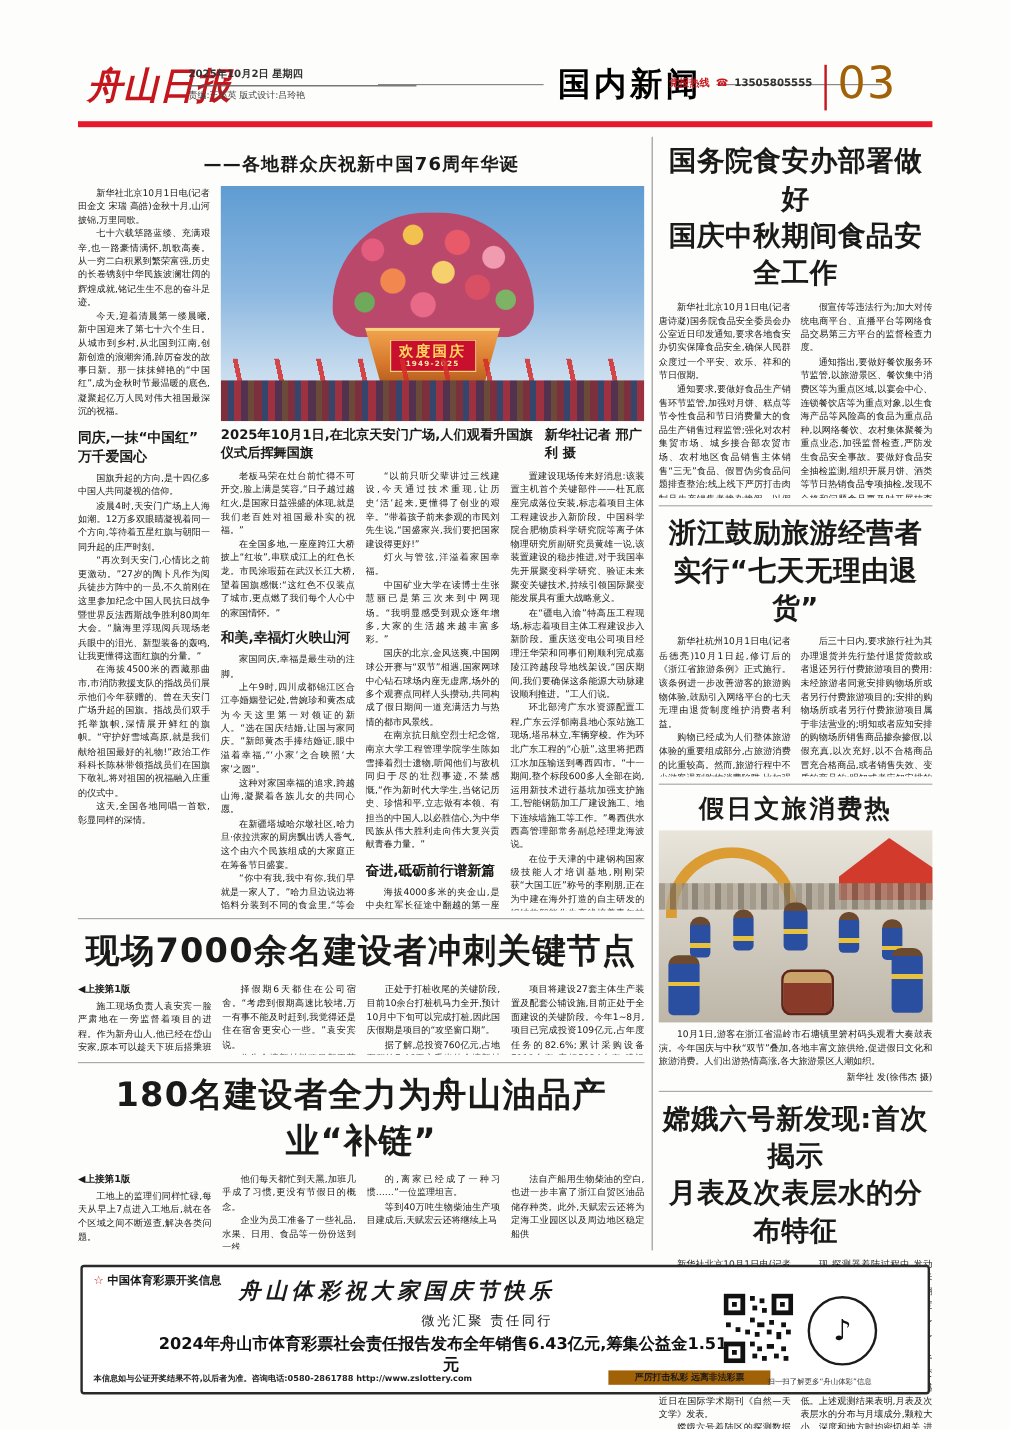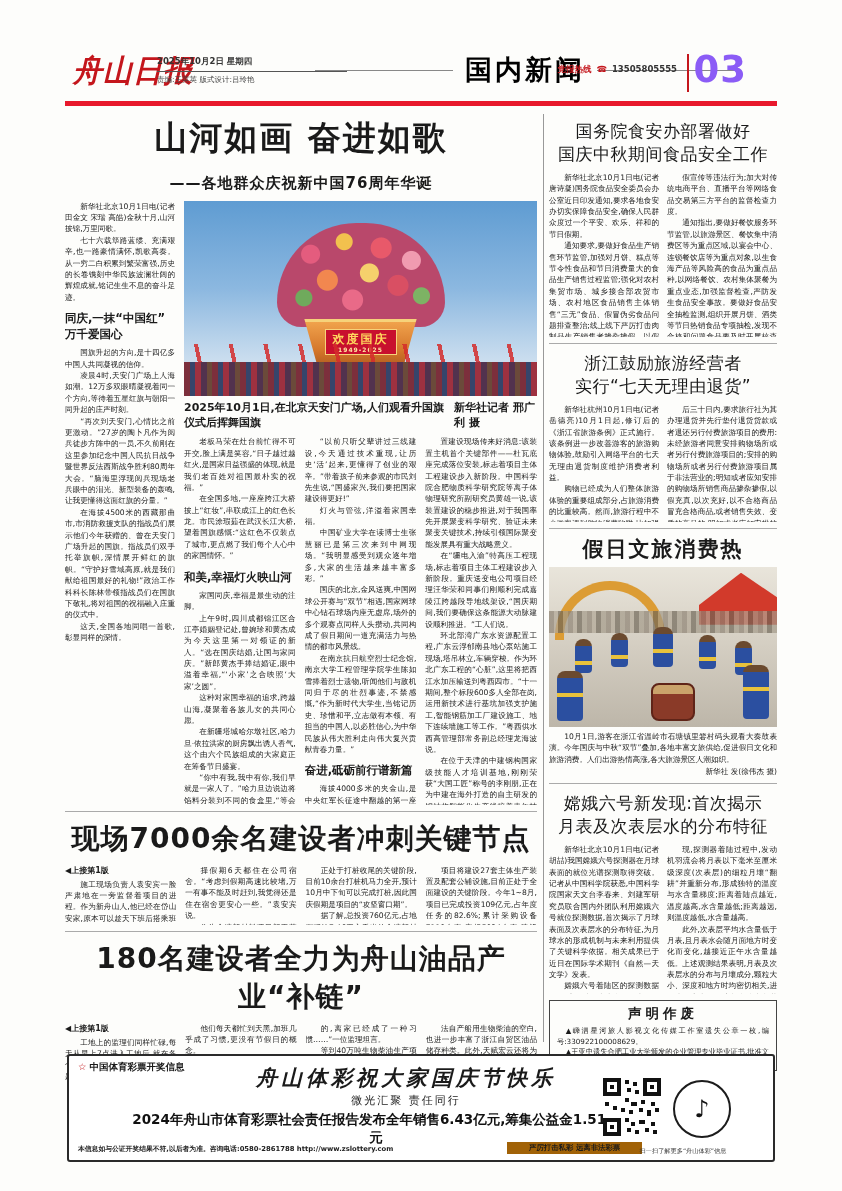--- a/index.html
+++ b/index.html
@@ -13,21 +13,21 @@
   .mast-date{font-size:8.5px;font-weight:bold;color:#333;}
   .mast-meta-rule{border-top:1px solid #555;margin:3px 0 3px;}
   .mast-editors{font-size:7.5px;color:#444;}
   .section-wrap{position:absolute;left:250px;top:2px;width:420px;display:flex;align-items:center;}
   .hline{flex:1;border-top:1px solid #888;}
   .section-title{margin:0 12px;font-size:27px;font-weight:900;letter-spacing:3px;color:#000;white-space:nowrap;}
   .hotline{position:absolute;right:100px;top:14px;font-size:8.5px;color:#c4161c;font-weight:bold;white-space:nowrap;}
   .phone-icon{margin:0 2px;color:#c4161c;}
   .hotline-number{color:#333;}
   .pageno-divider{position:absolute;right:88px;top:4px;width:2px;height:38px;background:#c4161c;}
-  .pageno{position:absolute;right:30px;top:-2px;font-size:37px;font-weight:700;color:#8b5cf6;letter-spacing:1px;}
+  .pageno{position:absolute;right:30px;top:-2px;font-size:37px;font-weight:400;color:#a16207;letter-spacing:1px;}
   .red-rule{position:absolute;left:65px;top:101px;width:712px;height:5px;background:#e8192c;}
 
   
   .vdivider{position:absolute;left:543px;top:114px;width:1px;height:928px;background:#999;}
   .left-region{position:absolute;left:65px;top:112px;width:472px;}
   .right-region{position:absolute;left:549px;top:112px;width:228px;}
   .hdivider{border-top:1px solid #aaa;margin:6px 0;}
 
   
   .lead-headline{margin:6px 0 2px;font-size:33px;font-weight:900;text-align:center;letter-spacing:2px;line-height:1.2;}
@@ -70,21 +70,21 @@
 
   
   .mid-headline{margin:8px 0 7px;font-size:28px;font-weight:900;text-align:center;letter-spacing:1px;}
   .fourcols{display:flex;gap:9px;overflow:hidden;}
   .fourcols .ncol{flex:1;}
   .cols-7000{height:60px;}
   .cols-180{height:64px;}
   .cont-tag{font-size:8px;font-weight:900;margin-bottom:2px;}
 
   
-  .r-title{margin:8px 0 6px;font-size:17px;font-weight:400;text-align:center;line-height:1.35;white-space:pre-line;letter-spacing:.5px;}
+  .r-title{margin:8px 0 6px;font-size:23px;font-weight:700;text-align:center;line-height:1.35;white-space:pre-line;letter-spacing:.5px;}
   .r-body{display:flex;gap:8px;overflow:hidden;}
   .r-body .ncol{flex:1;}
   .h-food{height:165px;}
   .h-zj{height:118px;}
   .h-moon{height:150px;}
   .holiday-title{margin:4px 0 4px;font-size:21px;font-weight:900;text-align:center;letter-spacing:2px;}
 
   .photo-drum{position:relative;height:160px;background:linear-gradient(180deg,#e9e5db 0%,#d6d0c4 45%,#bdb6a9 100%);overflow:hidden;}
   .arch{position:absolute;left:6px;top:14px;width:92px;height:50px;border:9px solid #dc9c34;border-bottom:none;border-radius:92px 92px 0 0;}
   .canopy{position:absolute;right:-6px;top:6px;width:84px;height:52px;background:#d23a2b;clip-path:polygon(0 62%,50% 0,100% 55%,100% 100%,0 100%);}
@@ -99,21 +99,21 @@
   .r-credit{font-size:7.6px;text-align:right;margin-top:2px;}
 
   .notice-box{border:1px solid #444;padding:4px 7px 3px;margin-top:6px;height:62px;overflow:hidden;}
   .notice-title{margin:0 0 3px;font-size:13.5px;font-weight:700;text-align:center;letter-spacing:4px;}
   .notice-items p{margin:0;font-size:7.2px;line-height:1.5;text-align:justify;text-indent:1.2em;}
 
   
   .lottery{position:absolute;left:67px;top:1054px;width:704px;height:104px;border:2px solid #2a2a2a;border-radius:3px;background:#fff;}
   .lot-label{position:absolute;left:9px;top:5px;font-size:9.5px;font-weight:900;}
   .lot-star{color:#c4161c;margin-right:3px;}
-  .lot-title{position:absolute;left:130px;right:160px;top:8px;text-align:center;font-family:"DejaVu Serif",serif;font-style:italic;font-weight:900;font-size:21px;letter-spacing:4px;}
+  .lot-title{position:absolute;left:130px;right:160px;top:8px;font-family:"DejaVu Serif",serif;font-style:italic;font-weight:900;font-size:18px;letter-spacing:4px;}
   .lot-slogan{position:absolute;left:130px;right:160px;top:37px;text-align:center;font-size:11px;letter-spacing:2px;color:#222;}
   .lot-report{position:absolute;left:60px;right:150px;top:55px;text-align:center;font-size:13.5px;font-weight:600;color:#111;}
   .lot-disclaimer{position:absolute;left:9px;bottom:6px;font-size:6.8px;font-weight:bold;color:#222;}
   .lot-anti{position:absolute;left:438px;bottom:6px;font-size:7.4px;font-weight:bold;background:#a16207;padding:1px 22px;}
   .lot-qr{position:absolute;right:112px;top:22px;width:58px;height:58px;}
   .lot-logo{position:absolute;right:42px;top:24px;width:54px;height:54px;border:2.5px solid #1c1c1c;border-radius:50%;background:#fff;
     display:flex;align-items:center;justify-content:center;font-size:24px;color:#111;}
   .lot-scan{position:absolute;right:6px;bottom:4px;width:168px;text-align:center;font-size:6.2px;color:#333;}
 </style>
 </head>
@@ -138,28 +138,28 @@
       <span class="phone-icon">☎</span>
       <span class="hotline-number">13505805555</span>
     </div>
     <div class="pageno-divider"></div>
     <div class="pageno">03</div>
   </header>
   <div class="red-rule"></div>
   <div class="vdivider"></div>
 
   <main class="left-region">
-    <h2 class="lead-headline">山河如画 奋进如歌</h2>
     <div class="lead-dek">——各地群众庆祝新中国76周年华诞</div>
 
     <div class="lead-body">
       <div class="ncol col1">
         <div>
             <p>新华社北京10月1日电(记者 田金文 宋瑞 高皓)金秋十月,山河披锦,万里同歌。</p>
             <p>七十六载筚路蓝缕、充满艰辛,也一路豪情满怀,凯歌高奏。从一穷二白积累到繁荣富强,历史的长卷镌刻中华民族波澜壮阔的辉煌成就,铭记生生不息的奋斗足迹。</p>
+            <p>今天,迎着清晨第一缕晨曦,新中国迎来了第七十六个生日。从城市到乡村,从北国到江南,创新创造的浪潮奔涌,踔厉奋发的故事日新。那一抹抹鲜艳的“中国红”,成为金秋时节最温暖的底色,凝聚起亿万人民对伟大祖国最深沉的祝福。</p>
           </div>
         <h3 class="inhead">同庆,一抹“中国红”
 万千爱国心</h3>
         <div>
             <p>国旗升起的方向,是十四亿多中国人共同凝视的信仰。</p>
             <p>凌晨4时,天安门广场上人海如潮。12万多双眼睛凝视着同一个方向,等待着五星红旗与朝阳一同升起的庄严时刻。</p>
             <p>“再次到天安门,心情比之前更激动。”27岁的陶卜凡作为阅兵徒步方阵中的一员,不久前刚在这里参加纪念中国人民抗日战争暨世界反法西斯战争胜利80周年大会。“脑海里浮现阅兵现场老兵眼中的泪光、新型装备的轰鸣,让我更懂得这面红旗的分量。”</p>
             <p>在海拔4500米的西藏那曲市,市消防救援支队的指战员们展示他们今年获赠的、曾在天安门广场升起的国旗。指战员们双手托举旗帜,深情展开鲜红的旗帜。“守护好雪域高原,就是我们献给祖国最好的礼物!”政治工作科科长陈林带领指战员们在国旗下敬礼,将对祖国的祝福融入庄重的仪式中。</p>
             <p>这天,全国各地同唱一首歌,彰显同样的深情。</p>
           </div>

